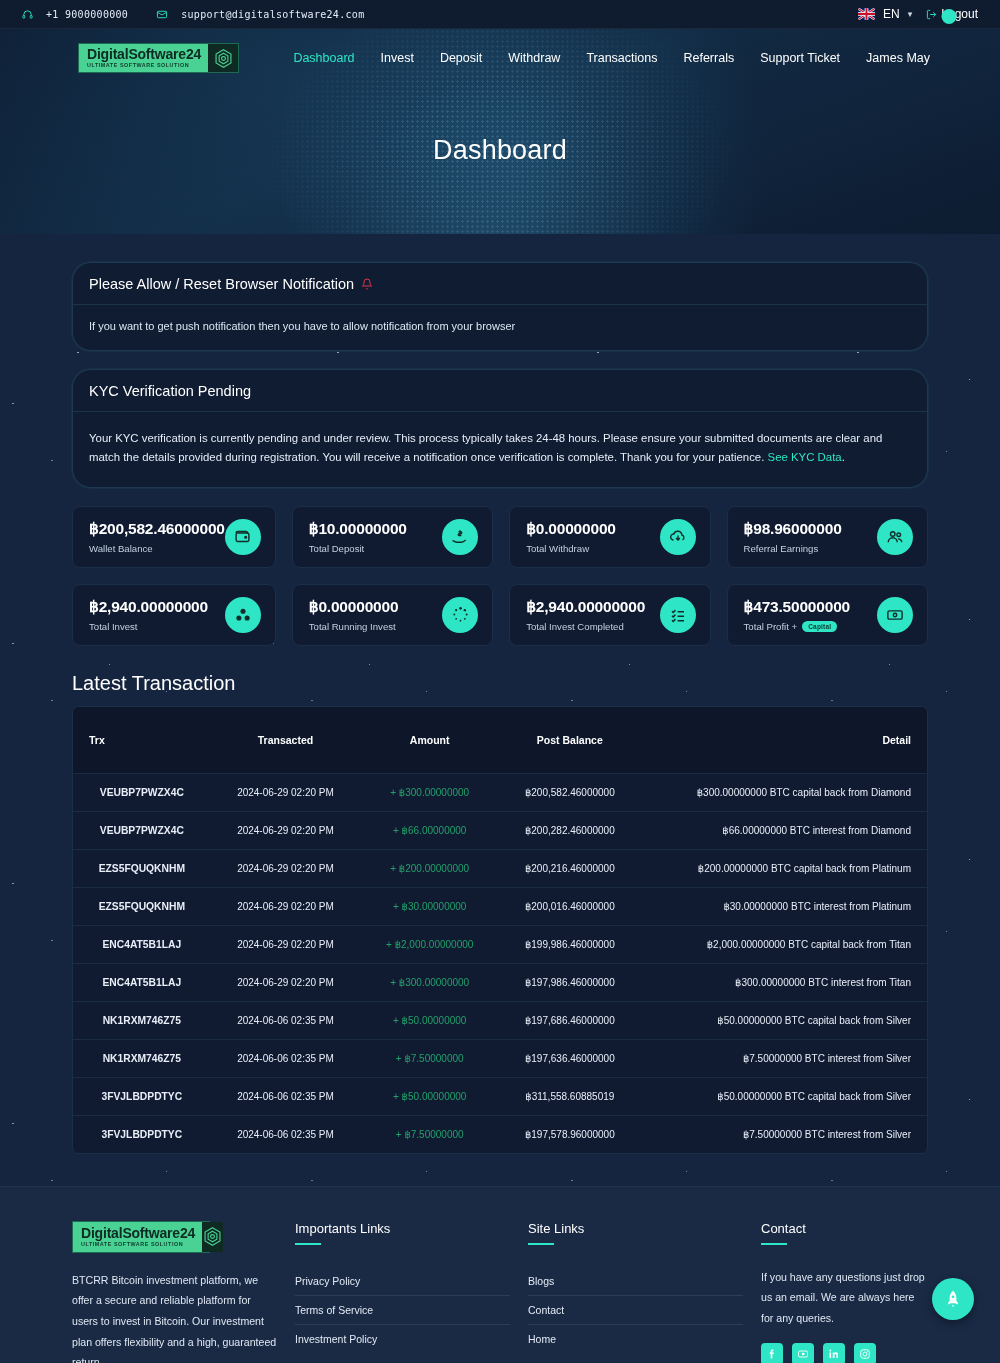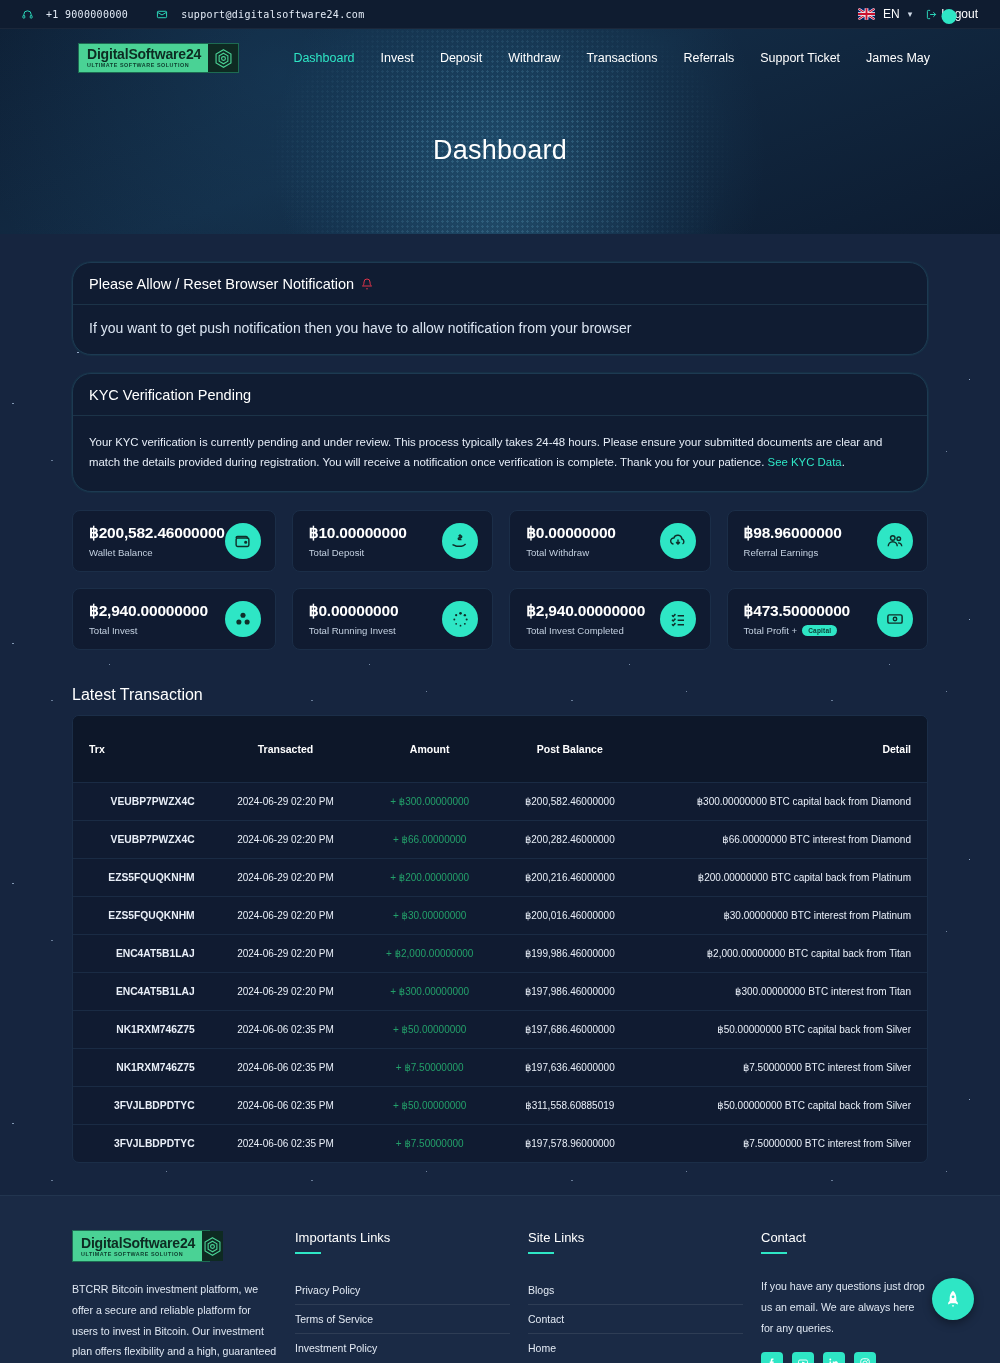--- a/index.html
+++ b/index.html
@@ -82,53 +82,53 @@
   .main{ position:relative; padding:0 72px; }
 
   .card-alert{
     margin-top:28px; background:#101c32; border:1px solid #1d3a52; border-radius:19px;
     box-shadow:0 0 0 1px rgba(46,230,197,.05);
   }
   .card-alert-head{
     padding:13px 16px 12px; font-size:14.5px; display:flex; align-items:center; gap:7px;
     border-bottom:1px solid #1c3348;
   }
-  .card-alert-body{ padding:13px 16px 15px; font-size:14px; color:#dbe5f2; line-height:1.5;}
+  .card-alert-body{ padding:13px 16px 15px; font-size:11px; color:#dbe5f2; line-height:1.5;}
   .kyc-body{ padding:17px 16px 19px; font-size:11.4px; line-height:1.72; color:#e6edf7;}
   .kyc-link{ color:#2ee6c5; text-decoration:none;}
 
   
   .stats{ display:grid; grid-template-columns:repeat(4,1fr); gap:16px; margin-top:18px;}
   .stat{
     background:#101b31; border:1px solid #1b2e48; border-radius:8px;
     height:62px; display:flex; align-items:center; padding:0 14px 0 16px;
   }
   .stat-txt{ flex:1; min-width:0;}
   .stat-val{ font-size:15.5px; font-weight:700; letter-spacing:-.2px; white-space:nowrap;}
   .stat-lbl{ font-size:9.6px; color:#c3d0e0; margin-top:5px; display:flex; align-items:center; gap:5px;}
   .cap-badge{ background:#2ee6c5; color:#0c3a33; font-size:6.5px; font-weight:700;
     padding:2px 6px; border-radius:8px; letter-spacing:.2px;}
   .stat-ico{ width:36px;height:36px;border-radius:50%;background:#2ee6c5;
     display:flex;align-items:center;justify-content:center;flex:none;}
 
   
-  .sec-title{ font-size:16px; margin:36px 0 11px; font-weight:400;}
+  .sec-title{ font-size:20px; margin:26px 0 11px; font-weight:400;}
   .tbl-wrap{ background:#101b31; border:1px solid #1b2e48; border-radius:7px; overflow:hidden;}
   table{ width:100%; border-collapse:collapse; }
   thead th{
     background:#0d1729; font-size:10.5px; font-weight:700; color:#fff;
     padding:27px 16px; text-align:center; white-space:nowrap;
   }
   thead th:first-child{ text-align:left;}
   thead th:last-child{ text-align:right;}
   tbody td{
     font-size:10px; padding:13px 16px; text-align:center; color:#e9eff8;
     border-top:1px solid #1a2b44; white-space:nowrap;
   }
-  tbody td.trx{ text-align:right; font-weight:700; font-size:10.3px;}
+  tbody td.trx{ text-align:center; font-weight:700; font-size:10.3px;}
   tbody td.amt{ color:#23a06a; }
   tbody td.detail{ text-align:right;}
 
   
   .footer{
     margin-top:32px; background:#1a2a45; border-top:1px solid #22354f;
     padding:34px 72px 30px; display:grid;
     grid-template-columns:205px 215px 215px 1fr; gap:0 18px;
   }
   .f-logo{ display:flex; align-items:stretch; height:32px; width:138px; border:1px solid #1d6b52;}

